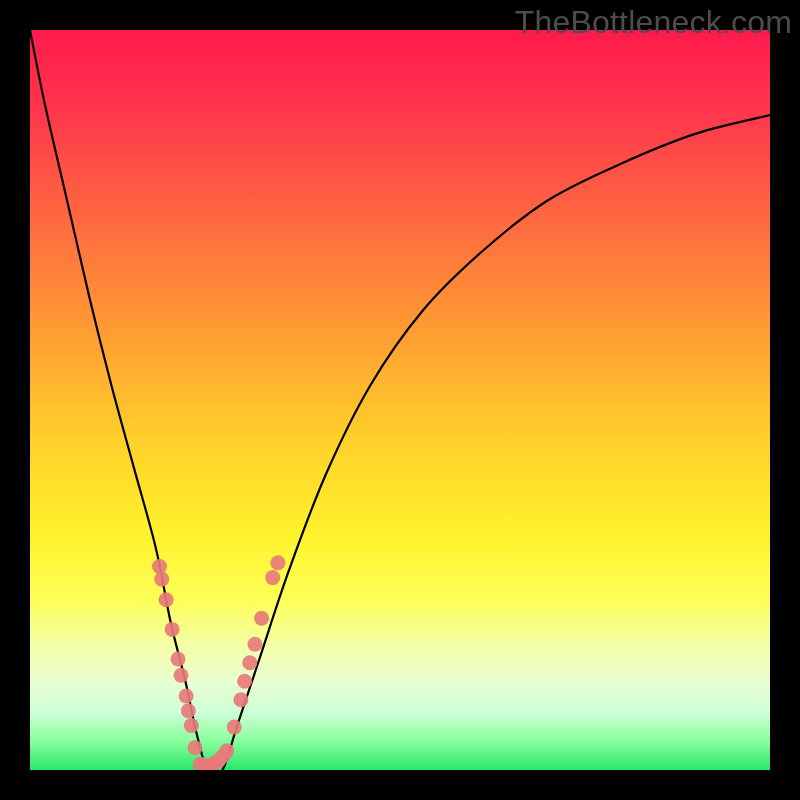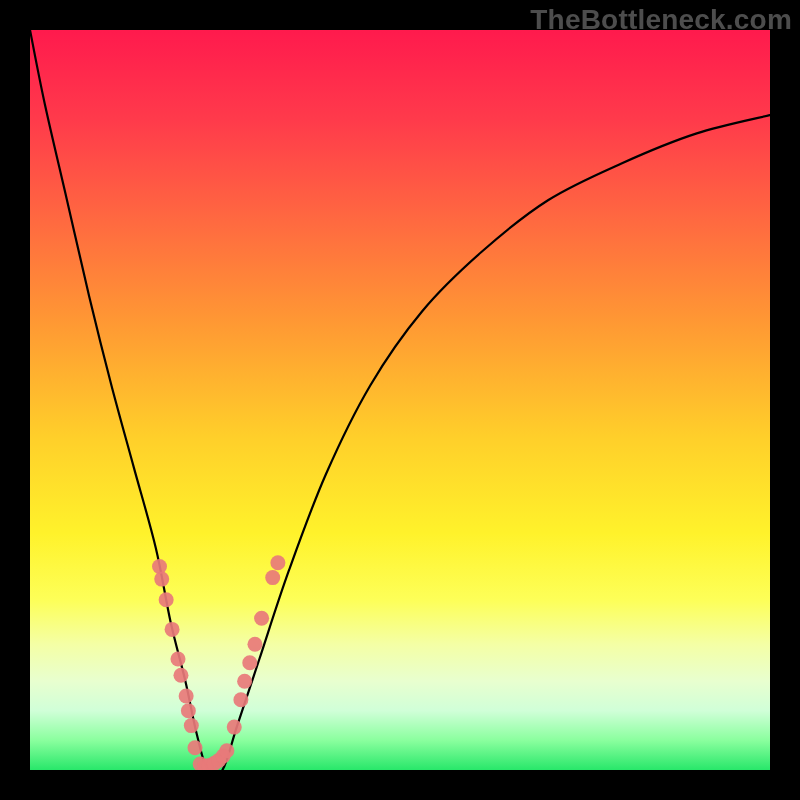--- a/index.html
+++ b/index.html
@@ -44,22 +44,22 @@
     top: 0;
     width: 740px;
     height: 740px;
     pointer-events: none;
   }
   .watermark {
     position: absolute;
     top: 4px;
     right: 8px;
     color: #4d4d4d;
-    font-size: 28px;
-    font-weight: 700;
+    font-size: 32px;
+    font-weight: 400;
     letter-spacing: 0.2px;
     user-select: none;
   }
 </style>
 </head>
 <body>
 
 <div class="chart-container">
   <div class="plot-area">
     <svg class="curve-svg" viewBox="0 0 740 740" preserveAspectRatio="none">

